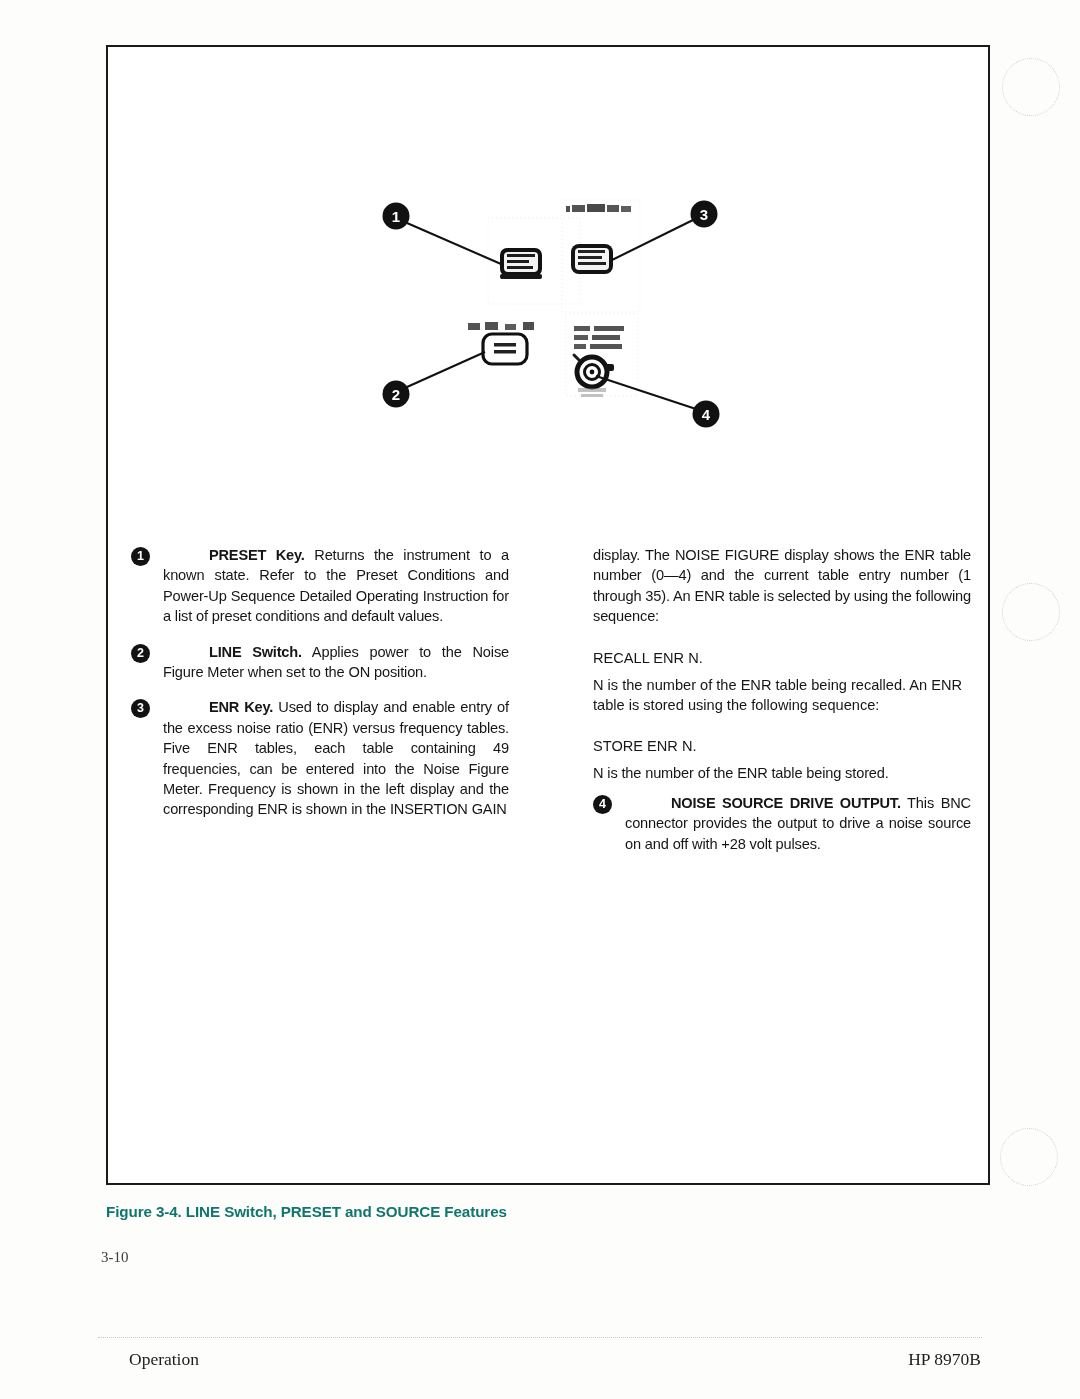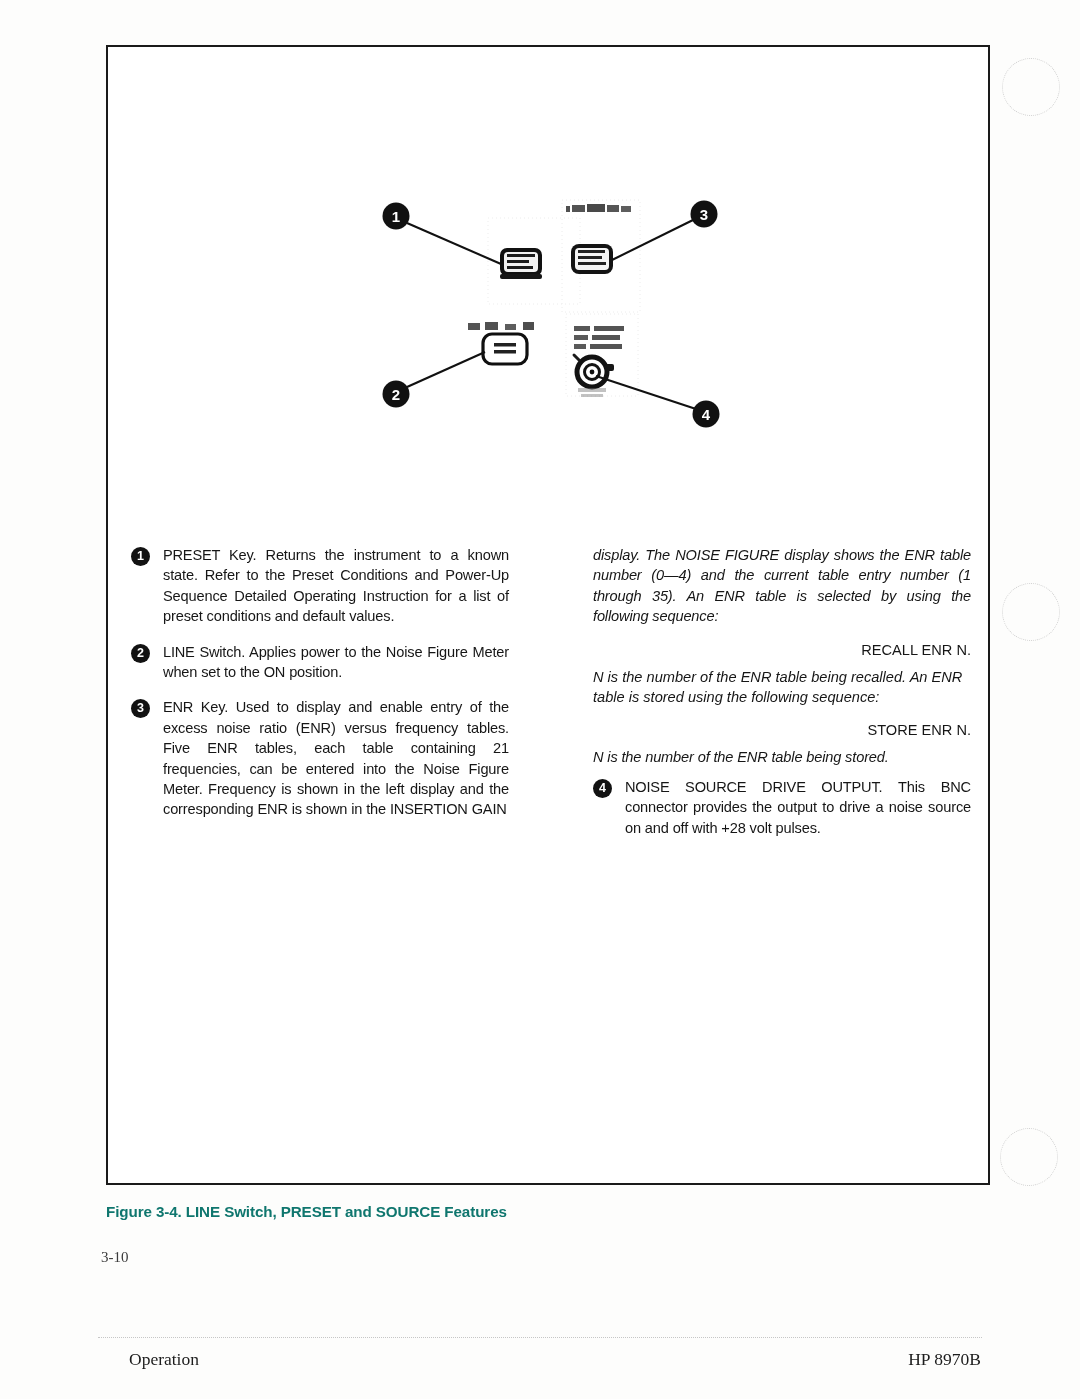--- a/index.html
+++ b/index.html
@@ -99,31 +99,32 @@
 
   .para {
     font-size: 14.6px;
     line-height: 20.4px;
     text-align: justify;
     color: #161616;
     letter-spacing: -0.15px;
   }
   .para.plain { text-align: justify; }
   .term {
-    font-weight: normal;
+    font-weight: bold;
     letter-spacing: -0.2px;
+    margin-left: 46px;
   }
   .centered {
-    text-align: right;
+    text-align: left;
     font-size: 14.6px;
     line-height: 22px;
-    margin: 12px 0 6px 0;
+    margin: 20px 0 6px 0;
     color: #161616;
   }
-  .tight { margin-bottom: 9px; font-style: italic; }
+  .tight { margin-bottom: 9px; }
   .indent-block {
     text-align: left;
     font-size: 14.6px;
     line-height: 20.4px;
     color: #161616;
   }
 
   
   .figure-caption {
     position: absolute;
@@ -293,21 +294,21 @@
       <div class="para"><span class="term">PRESET Key.</span><span> Returns the instrument to a known state. Refer to the Preset Conditions and Power-Up Sequence Detailed Operating Instruction for a list of preset conditions and default values.</span></div>
     </div>
 
     <div class="item hanging">
       <span class="bullet-num">2</span>
       <div class="para"><span class="term">LINE Switch.</span><span> Applies power to the Noise Figure Meter when set to the ON position.</span></div>
     </div>
 
     <div class="item hanging">
       <span class="bullet-num">3</span>
-      <div class="para"><span class="term">ENR Key.</span><span> Used to display and enable entry of the excess noise ratio (ENR) versus frequency tables. Five ENR tables, each table containing 21 frequencies, can be entered into the Noise Figure Meter. Frequency is shown in the left display and the corresponding ENR is shown in the INSERTION GAIN</span></div>
+      <div class="para"><span class="term">ENR Key.</span><span> Used to display and enable entry of the excess noise ratio (ENR) versus frequency tables. Five ENR tables, each table containing 49 frequencies, can be entered into the Noise Figure Meter. Frequency is shown in the left display and the corresponding ENR is shown in the INSERTION GAIN</span></div>
     </div>
 
   </div>
 
   <div class="col right">
 
     <div class="para tight">display. The NOISE FIGURE display shows the ENR table number (0—4) and the current table entry number (1 through 35). An ENR table is selected by using the following sequence:</div>
 
     <div class="centered">RECALL ENR N.</div>
 

